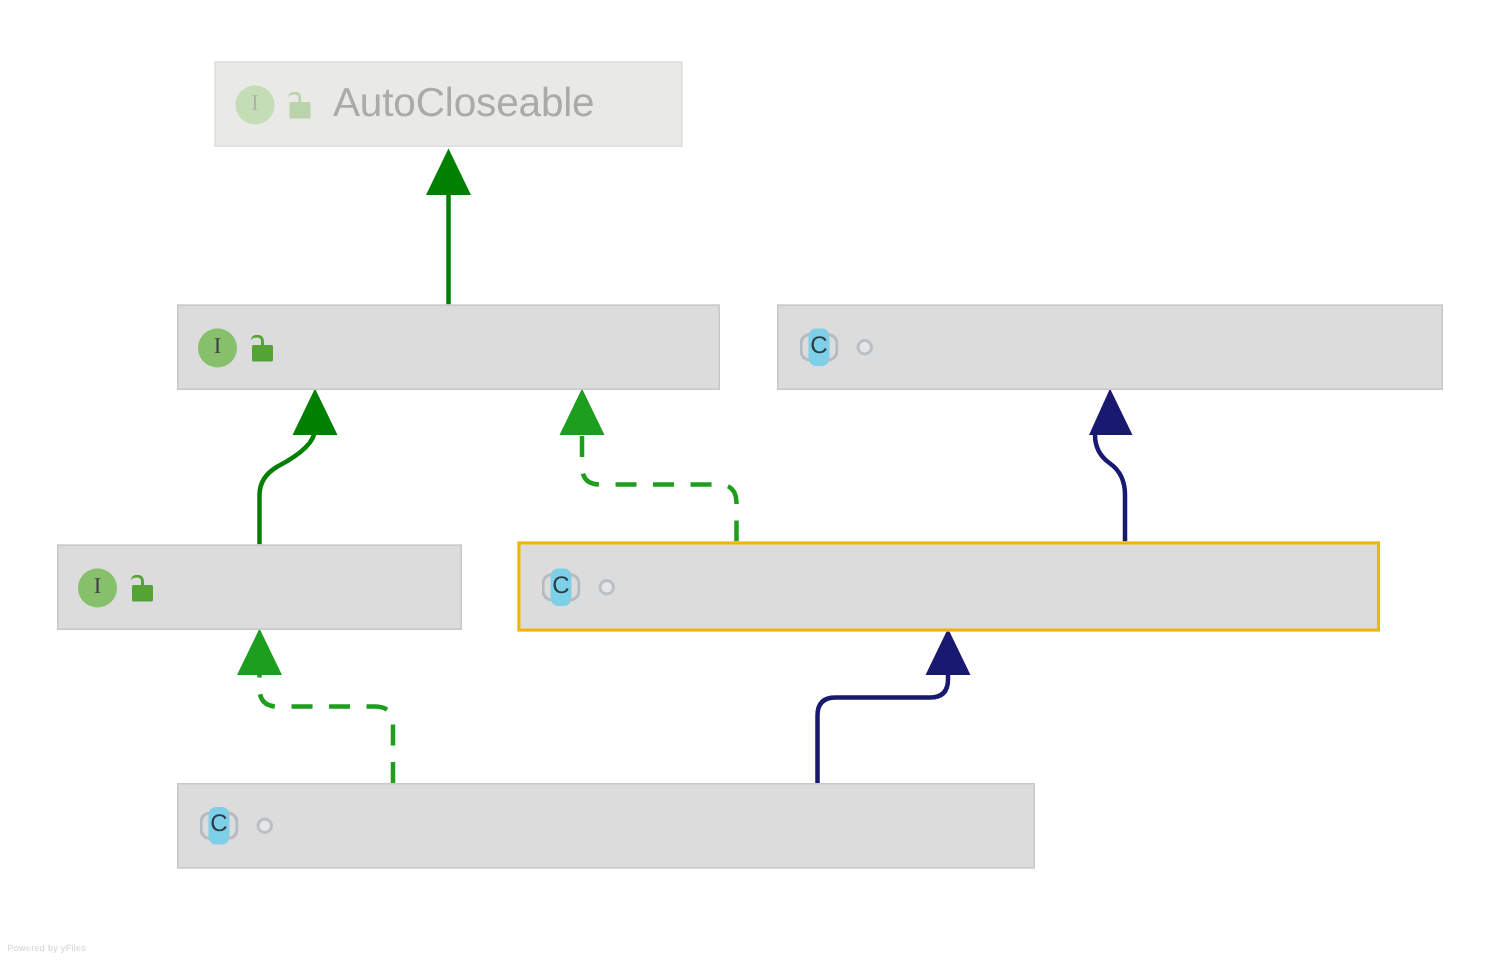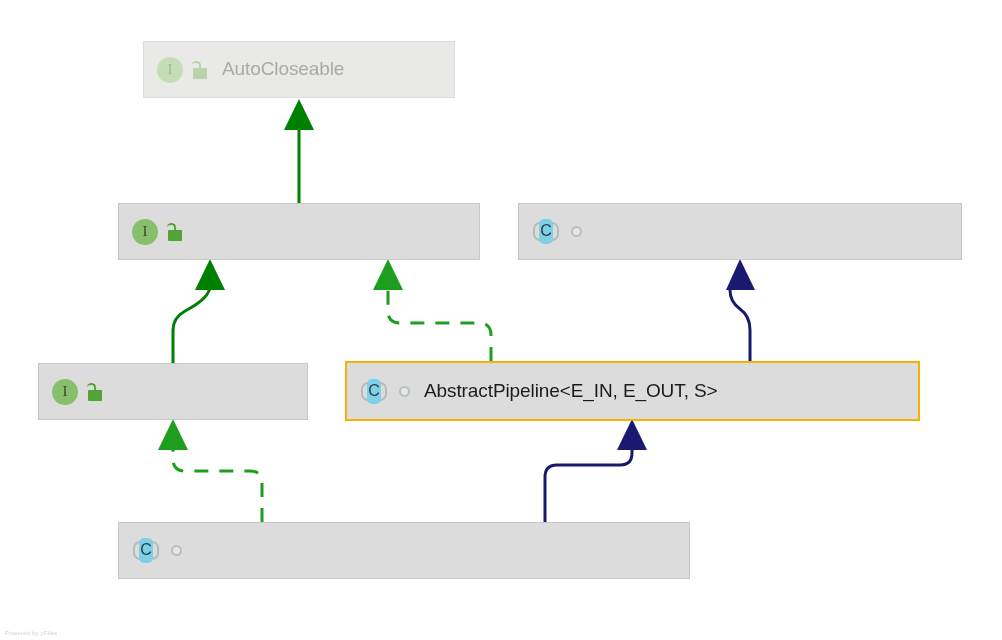--- a/index.html
+++ b/index.html
@@ -37,21 +37,21 @@
   }
   .node.selected {
     border: 2px solid #f5b301;
     background: #dcdcdc;
   }
   .node.faded {
     background: #e9eae7;
     border: 1px solid #dcdedb;
   }
   .node-label {
-    font-size: 19px;
+    font-size: 27px;
     color: #1b1b1b;
     letter-spacing: -0.1px;
     line-height: 1;
     padding-bottom: 2px;
   }
   .node.faded .node-label {
     color: #a9aba7;
   }
   .badges {
     display: flex;
@@ -268,21 +268,20 @@
   <div class="node selected" style="left:345px; top:361px; width:575px; height:60px;">
     <div class="badges">
       <div class="ic-class">
         <div class="arc left"></div>
         <div class="plate"></div>
         <div class="arc right"></div>
         <div class="letter">C</div>
       </div>
       <div class="ic-dot"></div>
     </div>
-    <div class="node-label">AbstractPipeline&lt;E_IN, E_OUT, S&gt;</div>
   </div>
 
   <div class="node" style="left:118px; top:522px; width:572px; height:57px;">
     <div class="badges">
       <div class="ic-class">
         <div class="arc left"></div>
         <div class="plate"></div>
         <div class="arc right"></div>
         <div class="letter">C</div>
       </div>

